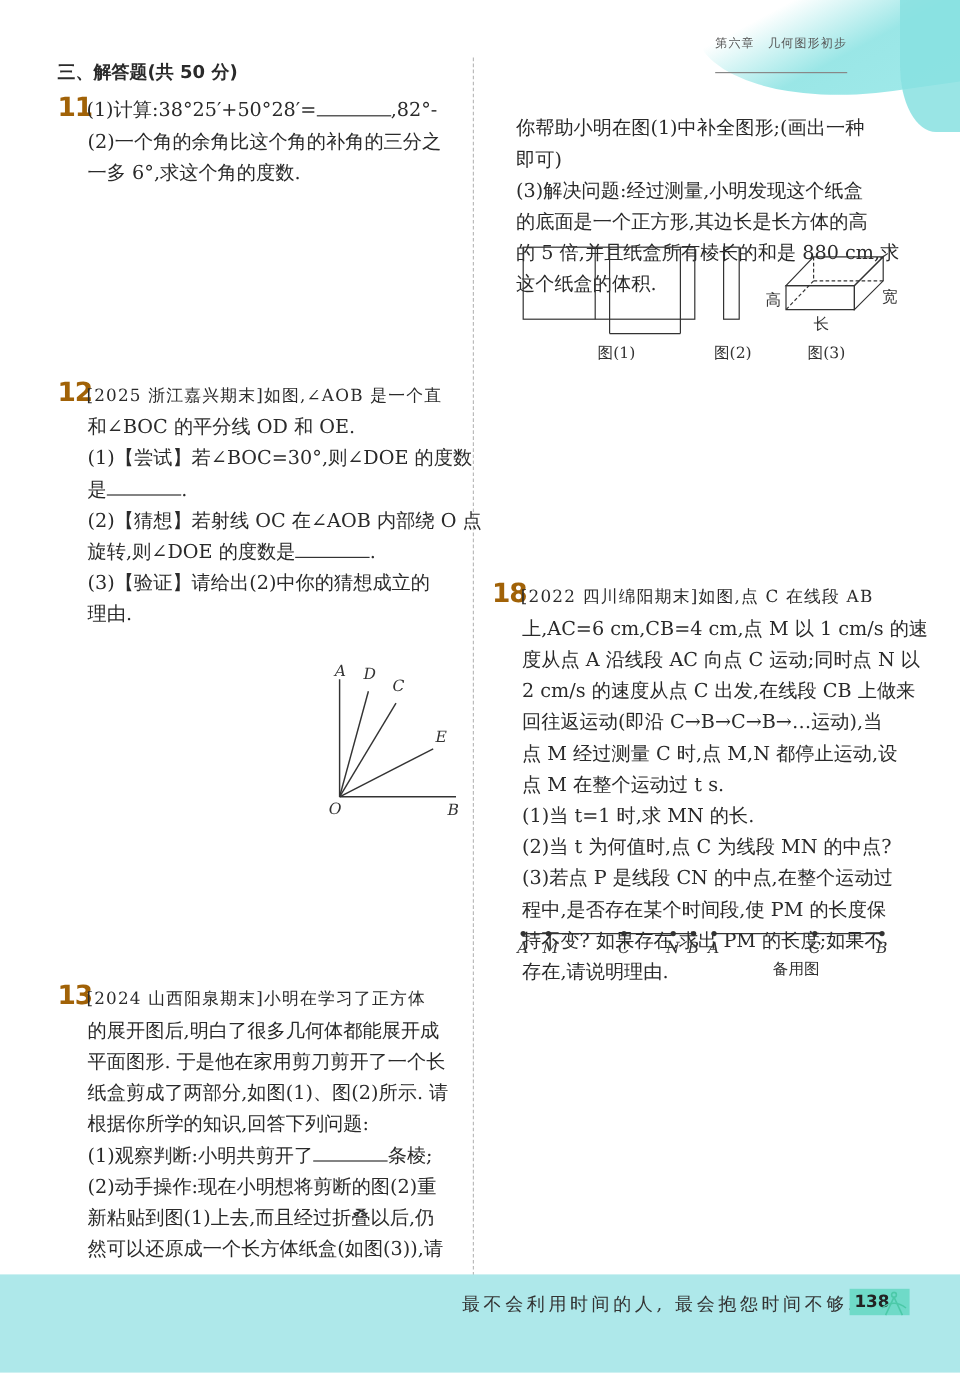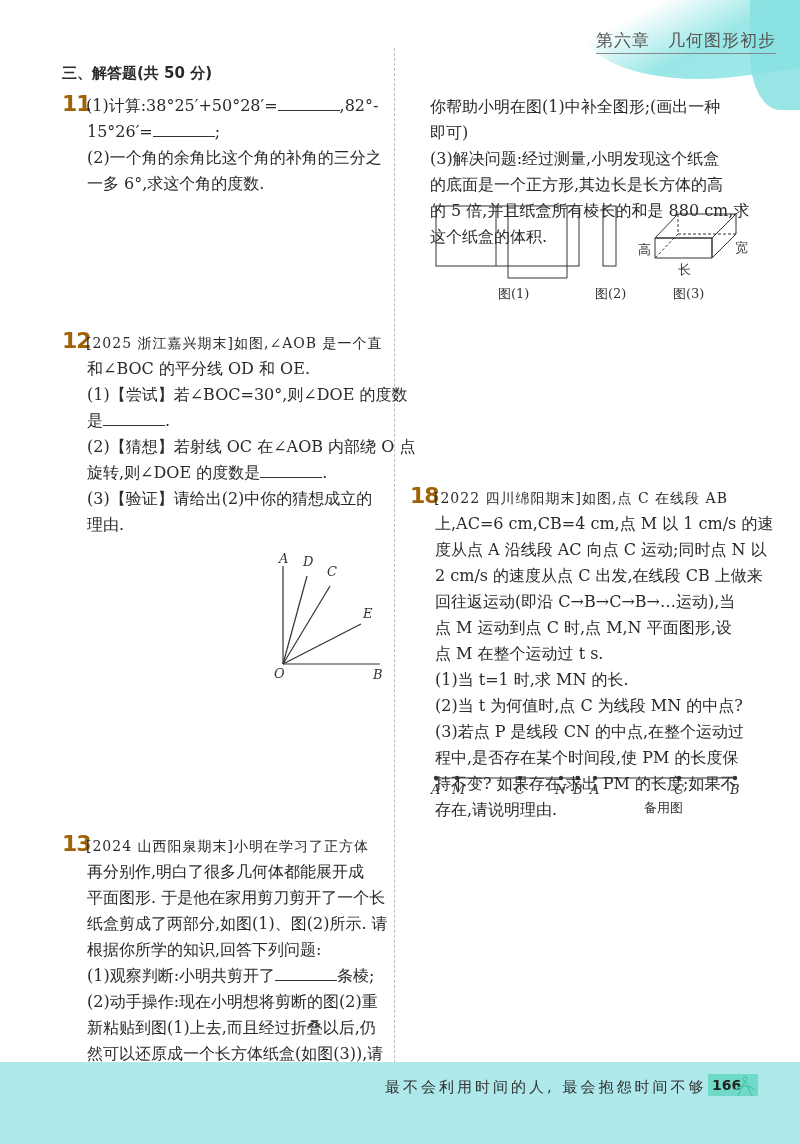--- a/index.html
+++ b/index.html
@@ -15,29 +15,29 @@
     transform:rotate(-8deg);
     border-radius:40% 0 0 60%;
   }
   .deco-tr2 {
     position:absolute; right:-10px; top:0; width:60px; height:110px;
     background:rgba(135,225,225,0.85);
     border-radius:0 0 0 50%;
   }
   .chapter {
     position:absolute; left:596px; top:29px; font-family:"DejaVu Sans","Liberation Sans",sans-serif;
-    font-size:17px; color:#555; letter-spacing:1px;
-    border-bottom:1px solid #888; padding-bottom:1px; white-space:pre;
+    font-size:10px; color:#555; letter-spacing:1px;
+    border-bottom:1px solid #888; padding-bottom:17px; white-space:pre;
   }
   .divider {
     position:absolute; left:394px; top:48px; height:1015px; width:0;
     border-left:1px dashed #bbb;
   }
   .col { position:absolute; font-size:16px; line-height:26px; }
-  .left { left:62px; width:336px;margin-top:13px; }
+  .left { left:48px; width:336px; }
   .right { left:430px; width:340px;margin-top:46px; }
   .line { white-space:nowrap; }
   .ind { padding-left:25px; }
   .qnum {
     font-family:"DejaVu Sans","Liberation Sans",sans-serif; font-weight:bold;
     font-size:22px; color:#a16207; display:inline-block; width:24px; letter-spacing:-1px;
   }
   .sec-title { font-weight:bold; font-family:"DejaVu Sans","Liberation Sans",sans-serif; font-size:15px; }
   .src { font-size:14px; letter-spacing:1px; }
   .blank { display:inline-block; border-bottom:1px solid #333; width:62px; height:14px; vertical-align:baseline; }
@@ -65,21 +65,20 @@
 
 <div class="chapter">第六章　几何图形初步</div>
 <div class="divider"></div>
 
 <div class="col left" style="top:47px;">
   <div class="line sec-title">三、解答题(共 50 分)</div>
 </div>
 
 <div class="col left" style="top:78px;">
   <div class="line"><span class="qnum">11</span><span>(1)计算:38°25′+50°28′=</span><span class="blank"></span><span>,82°-</span></div>
-  <div class="line ind"><span>15°26′=</span><span class="blank"></span><span>;</span></div>
   <div class="line ind">(2)一个角的余角比这个角的补角的三分之</div>
   <div class="line ind">一多 6°,求这个角的度数.</div>
 </div>
 
 <div class="col left" style="top:315px;">
   <div class="line"><span class="qnum">12</span><span class="src">[2025 浙江嘉兴期末]如图,∠AOB 是一个直</span></div>
   <div class="line ind">和∠BOC 的平分线 OD 和 OE.</div>
   <div class="line ind">(1)【尝试】若∠BOC=30°,则∠DOE 的度数</div>
   <div class="line ind"><span>是</span><span class="blank"></span>.</div>
   <div class="line ind">(2)【猜想】若射线 OC 在∠AOB 内部绕 O 点</div>
@@ -101,21 +100,21 @@
     <text x="38" y="18">D</text>
     <text x="62" y="28">C</text>
     <text x="98" y="70">E</text>
     <text x="9" y="130">O</text>
     <text x="108" y="131">B</text>
   </g>
 </svg>
 
 <div class="col left" style="top:818px;">
   <div class="line"><span class="qnum">13</span><span class="src">[2024 山西阳泉期末]小明在学习了正方体</span></div>
-  <div class="line ind">再分别作,明白了很多几何体都能展开成</div>
+  <div class="line ind">的展开图后,明白了很多几何体都能展开成</div>
   <div class="line ind">平面图形. 于是他在家用剪刀剪开了一个长</div>
   <div class="line ind">纸盒剪成了两部分,如图(1)、图(2)所示. 请</div>
   <div class="line ind">根据你所学的知识,回答下列问题:</div>
   <div class="line ind"><span>(1)观察判断:小明共剪开了</span><span class="blank"></span><span>条棱;</span></div>
   <div class="line ind">(2)动手操作:现在小明想将剪断的图(2)重</div>
   <div class="line ind">新粘贴到图(1)上去,而且经过折叠以后,仍</div>
   <div class="line ind">然可以还原成一个长方体纸盒(如图(3)),请</div>
 </div>
 
 <div class="col right" style="top:48px;">
@@ -156,21 +155,21 @@
     <text x="243" y="98">图(3)</text>
   </g>
 </svg>
 
 <div class="col right" style="top:437px;width:350px;left:410px;">
   <div class="line"><span class="qnum">18</span><span class="src">[2022 四川绵阳期末]如图,点 C 在线段 AB</span></div>
   <div class="line ind">上,AC=6 cm,CB=4 cm,点 M 以 1 cm/s 的速</div>
   <div class="line ind">度从点 A 沿线段 AC 向点 C 运动;同时点 N 以</div>
   <div class="line ind">2 cm/s 的速度从点 C 出发,在线段 CB 上做来</div>
   <div class="line ind">回往返运动(即沿 C→B→C→B→…运动),当</div>
-  <div class="line ind">点 M 运动到点 C 时,点 M,N 平面图形,设</div>
+  <div class="line ind">点 M 经过测量 C 时,点 M,N 都停止运动,设</div>
   <div class="line ind">点 M 在整个运动过 t s.</div>
   <div class="line ind">(1)当 t=1 时,求 MN 的长.</div>
   <div class="line ind">(2)当 t 为何值时,点 C 为线段 MN 的中点?</div>
   <div class="line ind">(3)若点 P 是线段 CN 的中点,在整个运动过</div>
   <div class="line ind">程中,是否存在某个时间段,使 PM 的长度保</div>
   <div class="line ind">持不变? 如果存在,求出 PM 的长度;如果不</div>
   <div class="line ind">存在,请说明理由.</div>
 </div>
 
 <svg style="position:absolute;left:428px;top:768px;" width="320" height="50">
@@ -196,21 +195,21 @@
     <text x="145" y="26">B</text>
     <text x="162" y="26">A</text>
     <text x="246" y="26">C</text>
     <text x="302" y="26">B</text>
   </g>
   <text x="216" y="44" font-size="13" fill="#333">备用图</text>
 </svg>
 
 <div class="footer"></div>
 <div class="motto">最不会利用时间的人, 最会抱怨时间不够.</div>
-<div class="pageno">166</div>
+<div class="pageno">138</div>
 <svg class="compass" width="22" height="22">
   <g stroke="#4cc9a8" stroke-width="1.3" fill="none">
     <circle cx="11" cy="3" r="2"></circle>
     <line x1="11" y1="5" x2="4" y2="20"></line>
     <line x1="11" y1="5" x2="18" y2="20"></line>
     <path d="M1 14 Q11 6 21 14"></path>
   </g>
 </svg>
 
 </body></html>

